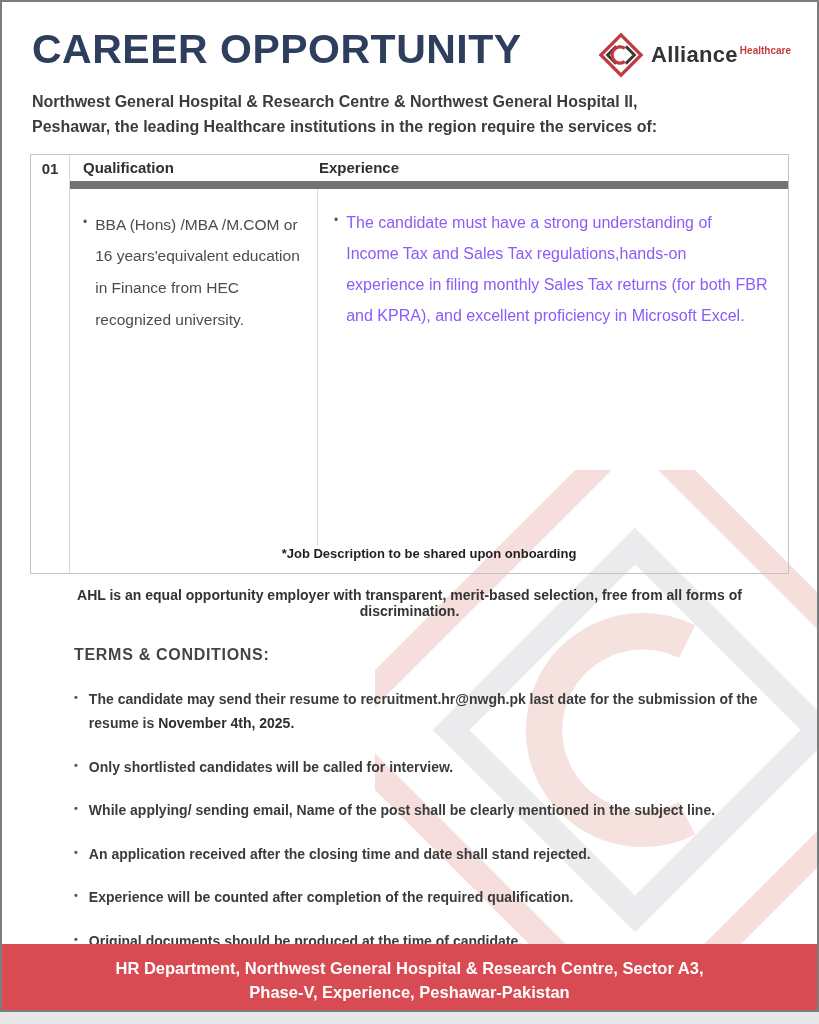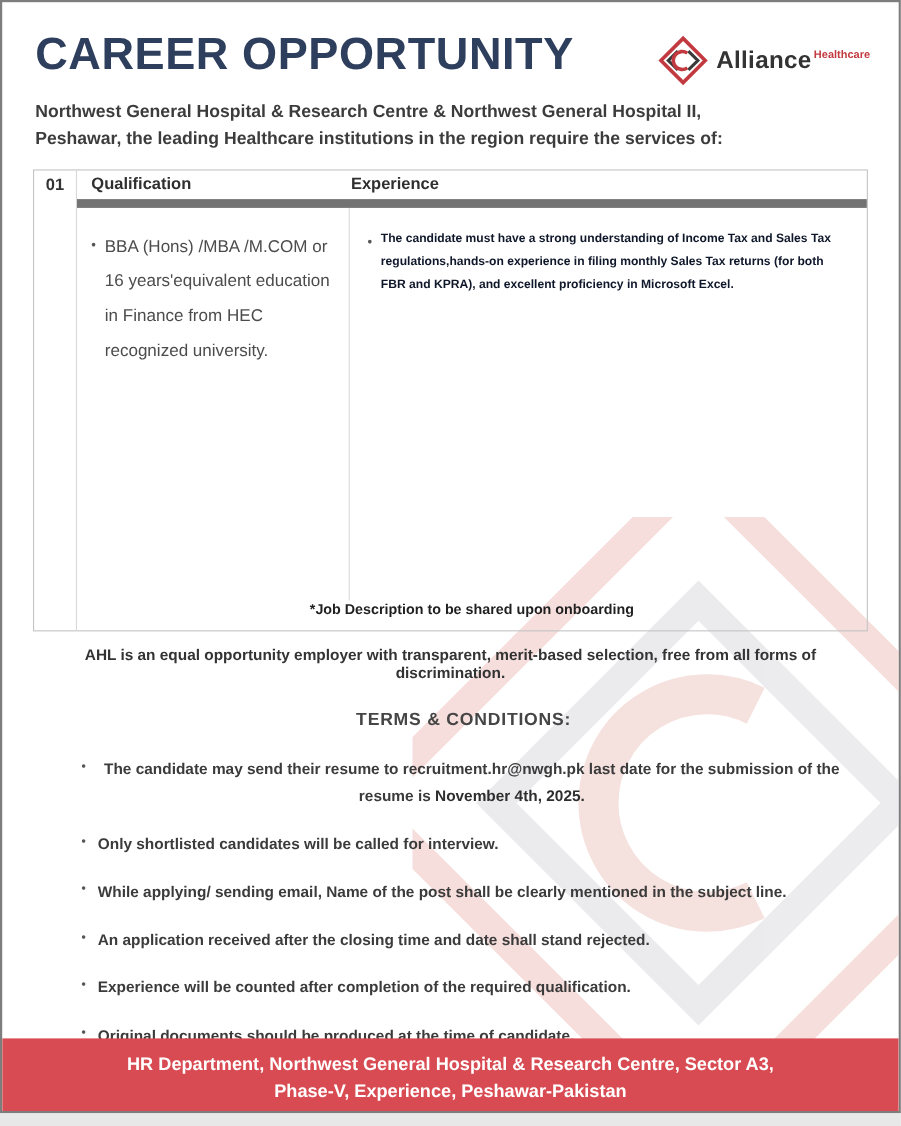--- a/index.html
+++ b/index.html
@@ -27,27 +27,27 @@
   .posbar{background:#2b3a55;color:#ffffff;font-size:17px;font-weight:700;letter-spacing:.4px;padding:3px 10px 4px 12px;}
   .colheads{display:flex;border-bottom:8px solid #737373;}
   .colhead-q{width:222px;padding:4px 0 5px 13px;font-size:15px;font-weight:600;color:#2f2f2f;}
   .colhead-e{flex:1;padding:4px 0 5px 14px;font-size:15px;font-weight:600;color:#2f2f2f;}
   .tbody{flex:1;display:flex;}
   .qcol{width:222px;border-right:1px solid #dadada;padding:20px 12px 0 13px;}
   .ecol{flex:1;padding:18px 20px 0 16px;}
   .bullet-row{display:flex;gap:8px;}
   .dot{color:#555;font-size:12px;line-height:2.2;flex:0 0 auto;}
   .qtext{font-size:15.5px;font-weight:500;color:#4c4c4c;line-height:2.05;}
-  .etext{font-size:11px;font-weight:700;color:#0f172a;line-height:1.95;}
+  .etext{font-size:16px;font-weight:400;color:#8b5cf6;line-height:1.95;}
   .footnote{text-align:center;font-size:13px;font-weight:700;color:#1f1f1f;padding-bottom:12px;}
 
   .eq-line{margin:13px 30px 0 30px;text-align:center;font-size:14px;font-weight:600;color:#333333;}
 
   
-  .terms{margin:27px 48px 0 72px;text-align:center;}
+  .terms{margin:27px 48px 0 72px;}
   .terms-h{font-size:16px;font-weight:600;color:#454545;letter-spacing:.7px;}
   .terms-list{margin-top:23px;}
   .term{display:flex;gap:11px;margin-bottom:19px;font-size:14px;font-weight:600;color:#3b3b3b;line-height:1.75;}
   .term .dot{line-height:1.75;font-size:11px;padding-top:1px;}
   .term b{font-weight:800;color:#2e2e2e;}
 
   
   .logos{display:flex;align-items:center;justify-content:space-between;padding:0 30px 0 30px;margin-top:20px;height:62px;}
   .plogo{display:flex;align-items:center;gap:8px;}
   .nw-circle{width:40px;height:40px;border-radius:50%;border:2px solid #c23a3f;display:flex;align-items:center;justify-content:center;box-shadow:inset 0 0 0 2px #ffffff,inset 0 0 0 3px #d46a6e;flex:0 0 auto;}

